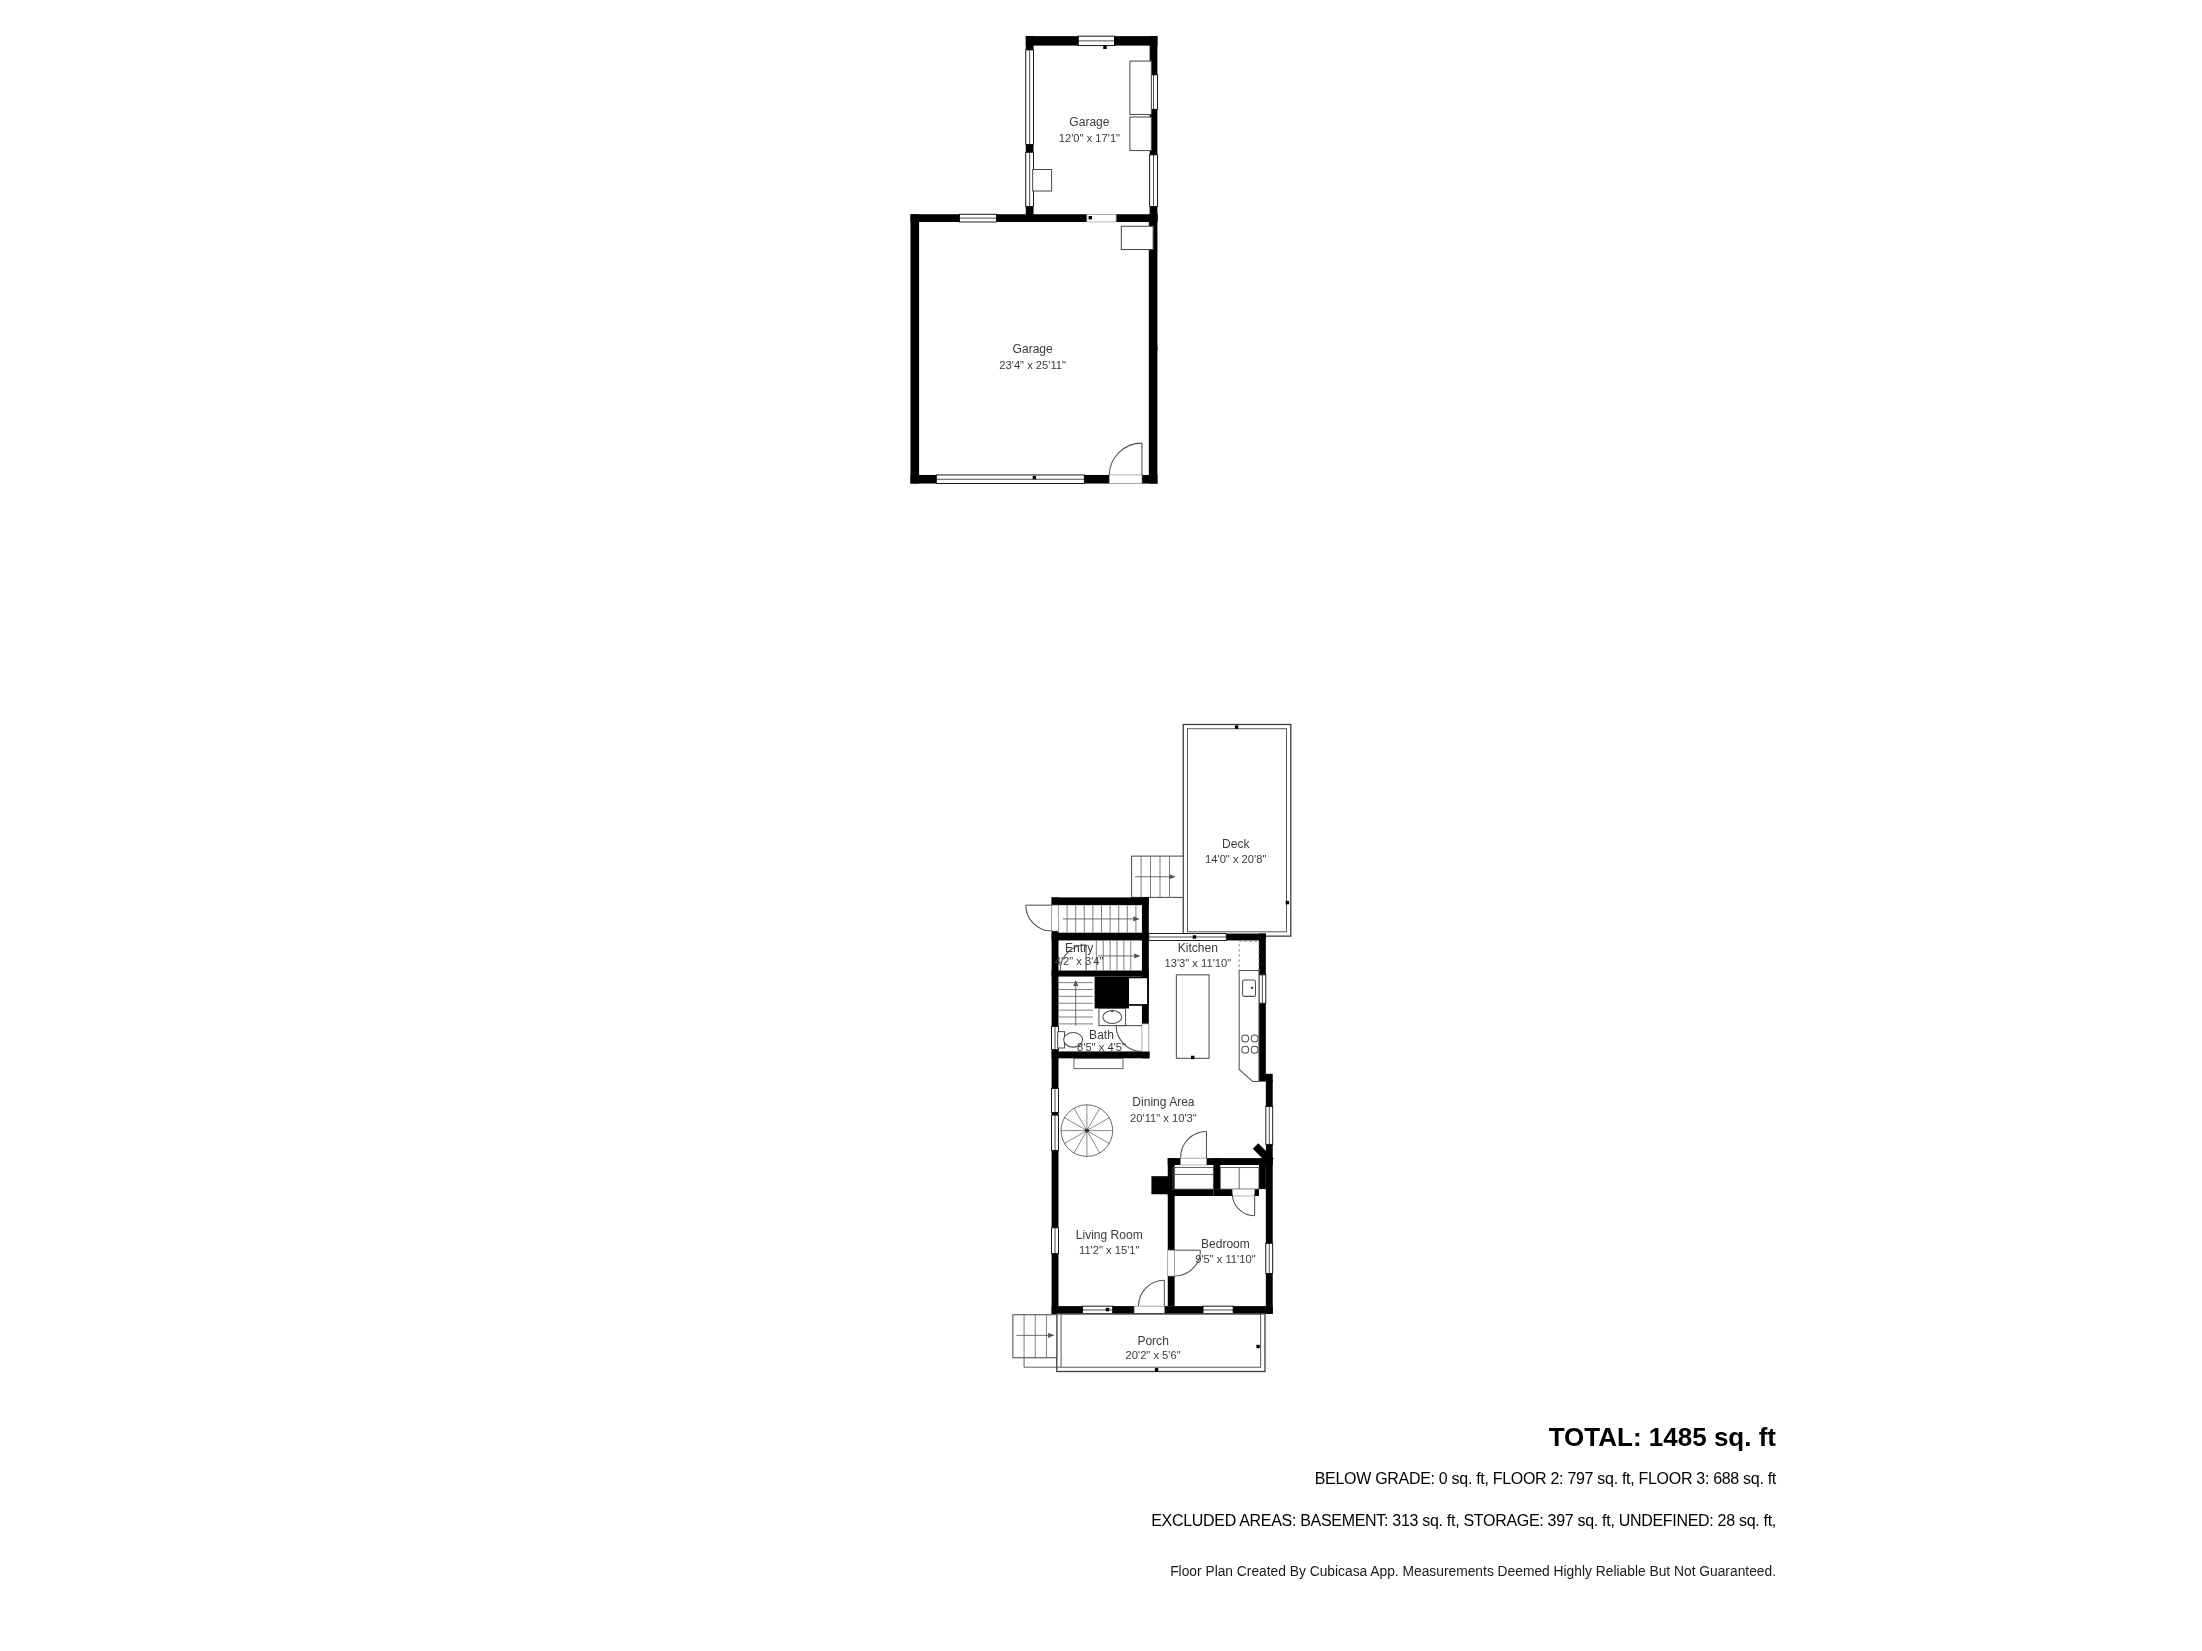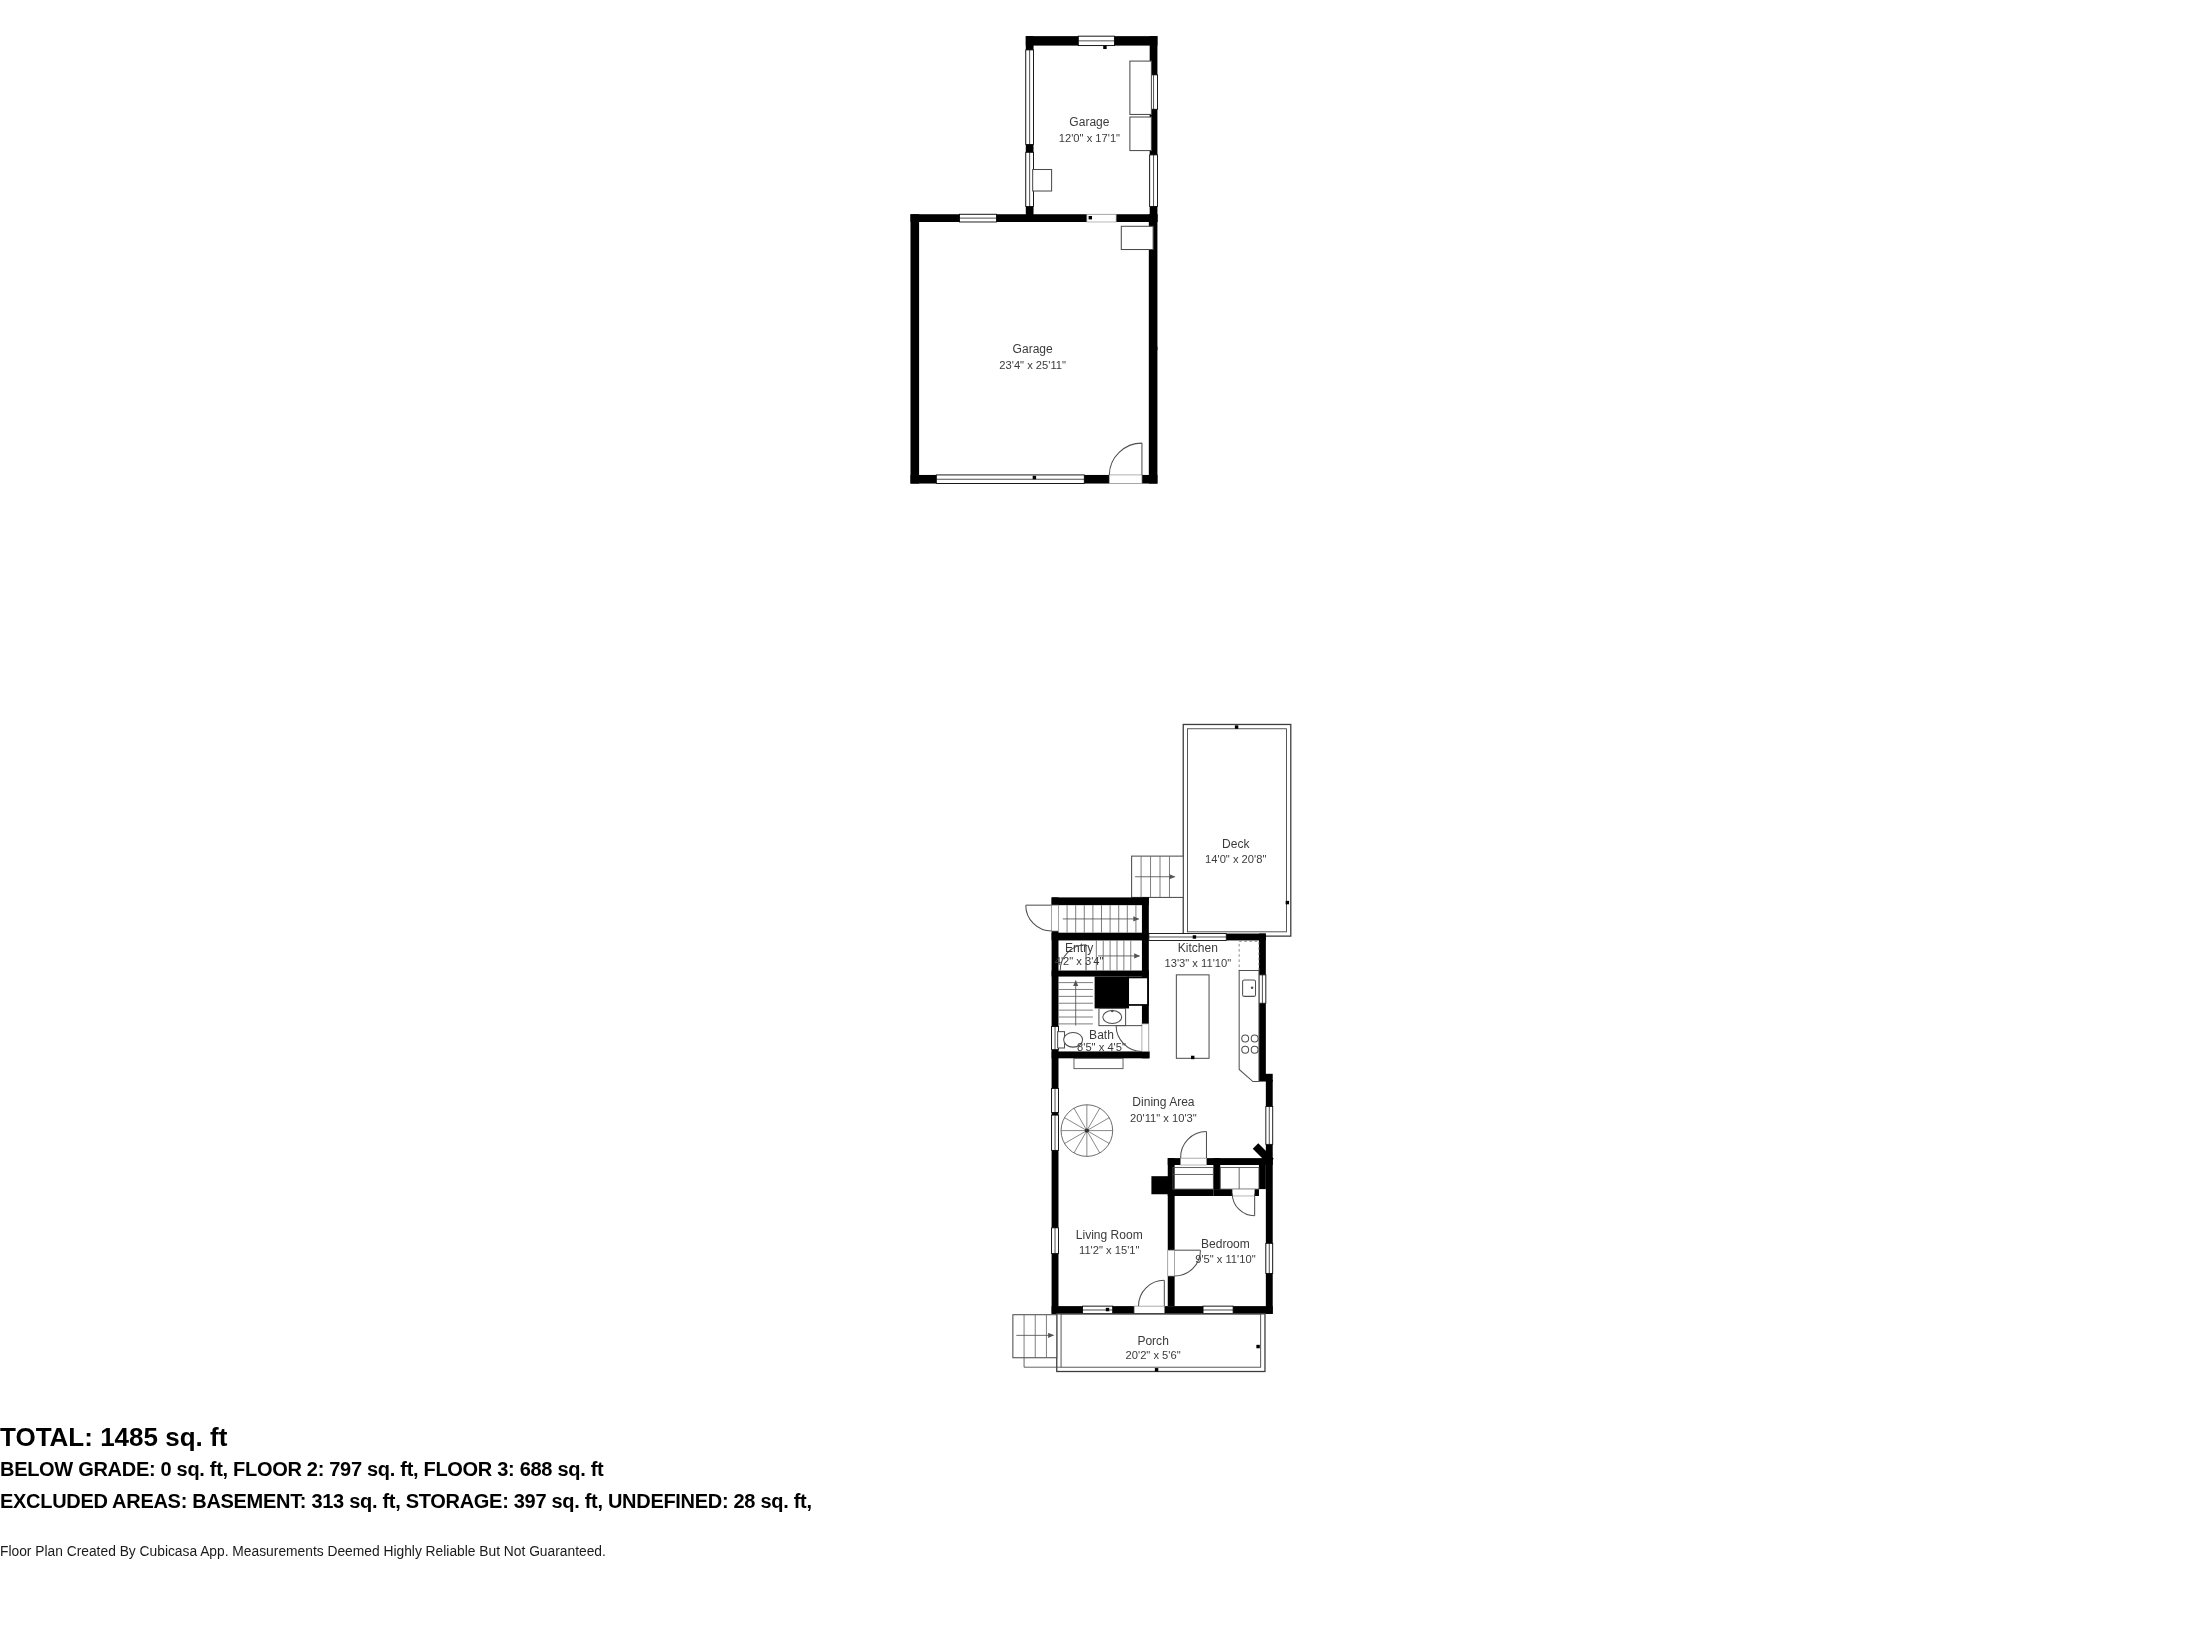--- a/index.html
+++ b/index.html
@@ -13,23 +13,23 @@
   .gap{fill:#fff;stroke:#9a9a9a;stroke-width:0.8;}
   .thin{fill:#fff;stroke:#4a4a4a;stroke-width:1.2;}
   .thin2{fill:none;stroke:#4a4a4a;stroke-width:1;}
   .fixture{fill:#fff;stroke:#4f4f4f;stroke-width:1.2;}
   .tread{stroke:#6a6a6a;stroke-width:1;}
   .arc{fill:none;stroke:#4f4f4f;stroke-width:1.2;}
   .leaf{stroke:#4f4f4f;stroke-width:1.2;}
   .tick{fill:#000;}
   .dash{fill:none;stroke:#777;stroke-width:1;stroke-dasharray:3,3;}
   .arrow{stroke:#555;stroke-width:1;fill:none;}
-  .summary{position:absolute;left:0;width:1776px;top:1421px;text-align:left;color:#000;}
+  .summary{position:absolute;left:0;width:1776px;top:1421px;text-align:right;color:#000;}
   .summary .total{font-size:26px;font-weight:700;line-height:32px;}
-  .summary .sline{font-size:20px;font-weight:700;line-height:32px;letter-spacing:-0.3px;}
+  .summary .sline{font-size:16px;font-weight:400;line-height:32px;letter-spacing:-0.3px;margin-top:10px;}
   .summary .footer{font-size:13.8px;color:#1a1a1a;margin-top:27px;}
 </style>
 </head>
 <body>
 
 <svg id="plan-svg" width="2203" height="1652" viewBox="0 0 2560 1920">
   <defs>
     <marker id="arr" markerWidth="8" markerHeight="8" refX="6" refY="3" orient="auto">
       <path d="M0,0 L7,3 L0,6 Z" fill="#555"></path>
     </marker>

